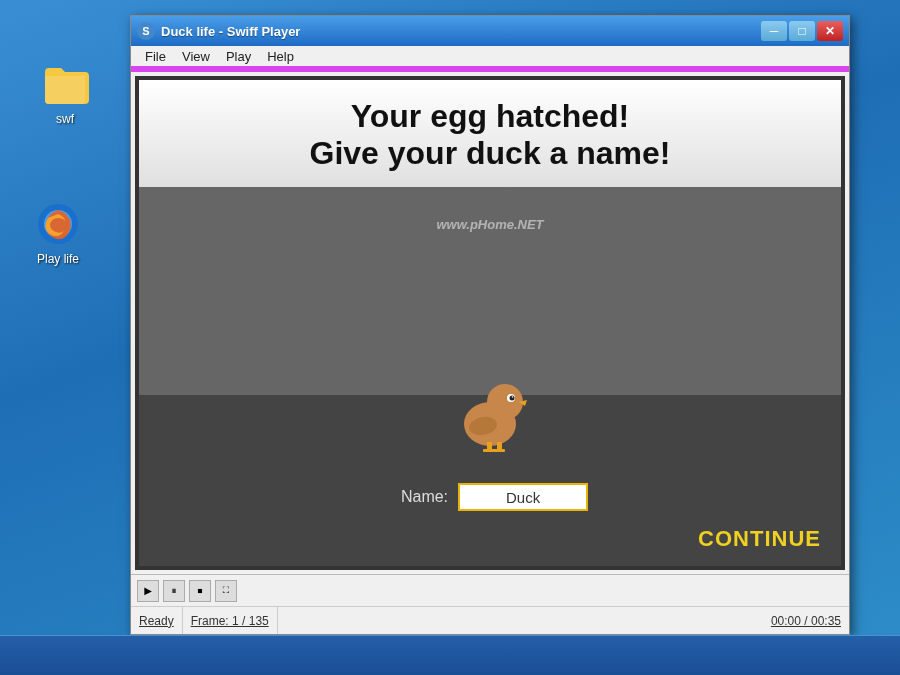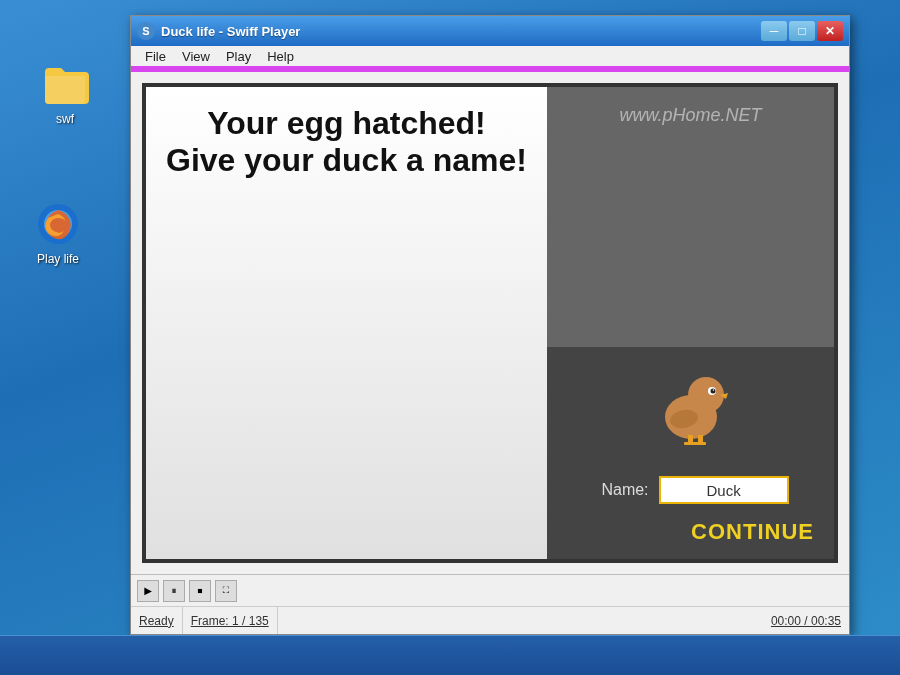--- a/index.html
+++ b/index.html
@@ -138,24 +138,24 @@
       font-size: 13px;
       color: #222;
       cursor: pointer;
     }
 
     
     .content-area {
       flex: 1;
       background: #555;
       display: flex;
-      flex-direction: row;
+      flex-direction: column;
       overflow: hidden;
       border: 4px solid #333;
-      margin: 11px;
+      margin: 4px;
     }
 
     
     .game-header {
       background: linear-gradient(to bottom, #ffffff 0%, #e0e0e0 100%);
       padding: 18px 20px 15px;
       text-align: center;
       flex-shrink: 0;
     }
     .game-title {
@@ -186,27 +186,28 @@
     .bg-stripe-bottom {
       position: absolute;
       bottom: 0; left: 0; right: 0;
       height: 45%;
       background: #444;
     }
 
     
     .watermark {
       position: absolute;
-      top: 18px;
+      top: 30px;
       left: 50%;
       transform: translateX(-50%);
       color: rgba(255,255,255,0.5);
-      font-size: 18px;
+      font-size: 13px;
       font-style: italic;
       white-space: nowrap;
+      font-weight: bold;
     }
 
     
     .duck-container {
       position: absolute;
       bottom: 110px;
       left: 50%;
       transform: translateX(-50%);
     }
 

